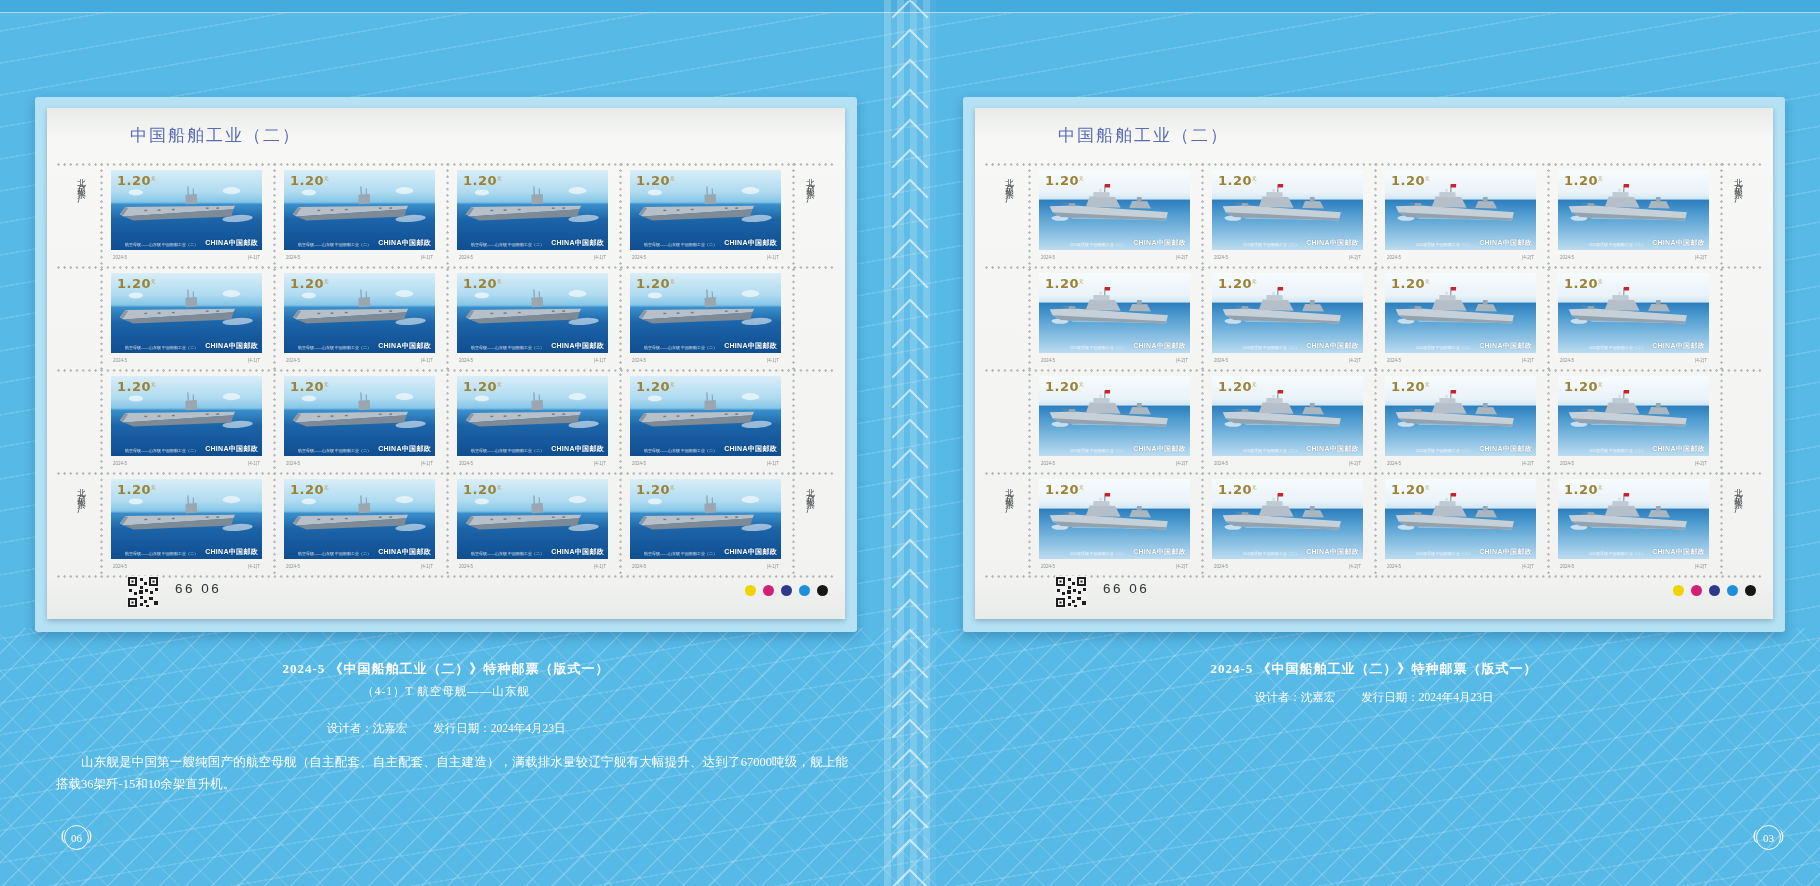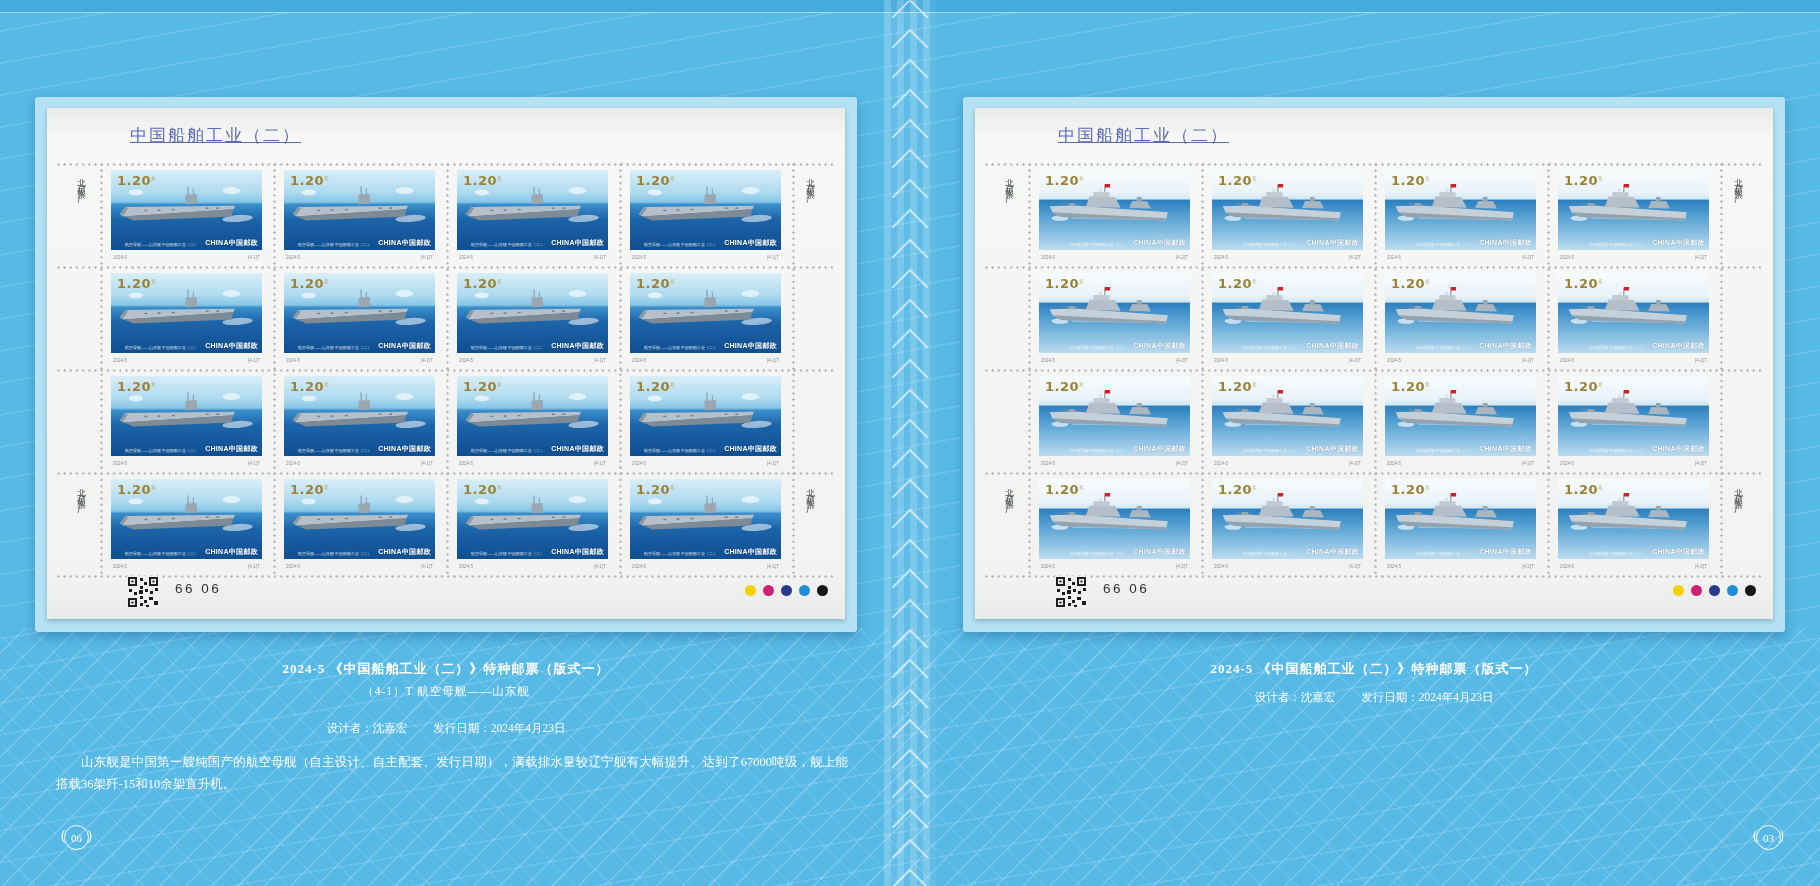--- a/index.html
+++ b/index.html
@@ -26,21 +26,21 @@
   .side{position:absolute;top:0;width:890px;height:886px;}
   .side-left{left:0;}
   .side-right{left:928px;}
   
   .panel{position:absolute;left:35px;top:97px;width:822px;height:535px;
     background:#b5e1f4;border-radius:3px;box-shadow:0 5px 12px rgba(0,45,90,.28);}
   .sheet{position:absolute;left:12px;top:11px;width:798px;height:511px;
     background:linear-gradient(180deg,#e9ebe9,#f7f8f6 6%,#f2f3f1 92%,#e9ebe9);
     box-shadow:0 2px 5px rgba(0,30,60,.25);}
   .sheet-title{position:absolute;left:83px;top:16px;font-size:17px;color:#5a6bb4;
-    letter-spacing:2px;font-weight:500;text-decoration:underline;}
+    letter-spacing:2px;font-weight:500;}
   .margin-v{position:absolute;width:14px;writing-mode:vertical-rl;text-orientation:upright;
     font-size:8.5px;color:#44484c;letter-spacing:4px;line-height:14px;}
   .margin-v.lt{left:28px;top:64px;}
   .margin-v.lb{left:28px;top:374px;}
   .margin-v.rt{left:757px;top:64px;}
   .margin-v.rb{left:757px;top:374px;}
   
   .perf-h{position:absolute;left:10px;width:778px;height:3px;
     background-image:radial-gradient(circle at 1.5px 1.5px, #b3b8bd 1.05px, rgba(0,0,0,0) 1.3px);
     background-size:6.2px 3px;background-repeat:repeat-x;}
@@ -624,21 +624,21 @@
         </div>
     </div>
   </div>
 
   <div class="caption">
     <p class="l1">2024-5 《中国船舶工业（二）》特种邮票（版式一）</p>
     <p class="l2">（4-1）T 航空母舰——山东舰</p>
     <p class="l3"><span>设计者：沈嘉宏</span><span class="gap"></span><span>发行日期：2024年4月23日</span></p>
   </div>
 
-  <div class="description">山东舰是中国第一艘纯国产的航空母舰（自主设计、自主配套、发行日期），满载排水量较辽宁舰有大幅提升、达到了67000吨级，舰上能搭载36架歼-15和10余架直升机。</div>
+  <div class="description">山东舰是中国第一艘纯国产的航空母舰（自主配套、自主配套、自主建造），满载排水量较辽宁舰有大幅提升、达到了67000吨级，舰上能搭载36架歼-15和10余架直升机。</div>
 
   <div class="page-num">
     <span class="paren pl">(</span>
     <span>06</span>
     <span class="paren pr">)</span>
   </div>
 </section>
 
 <section class="side side-right">
   <div class="panel">

